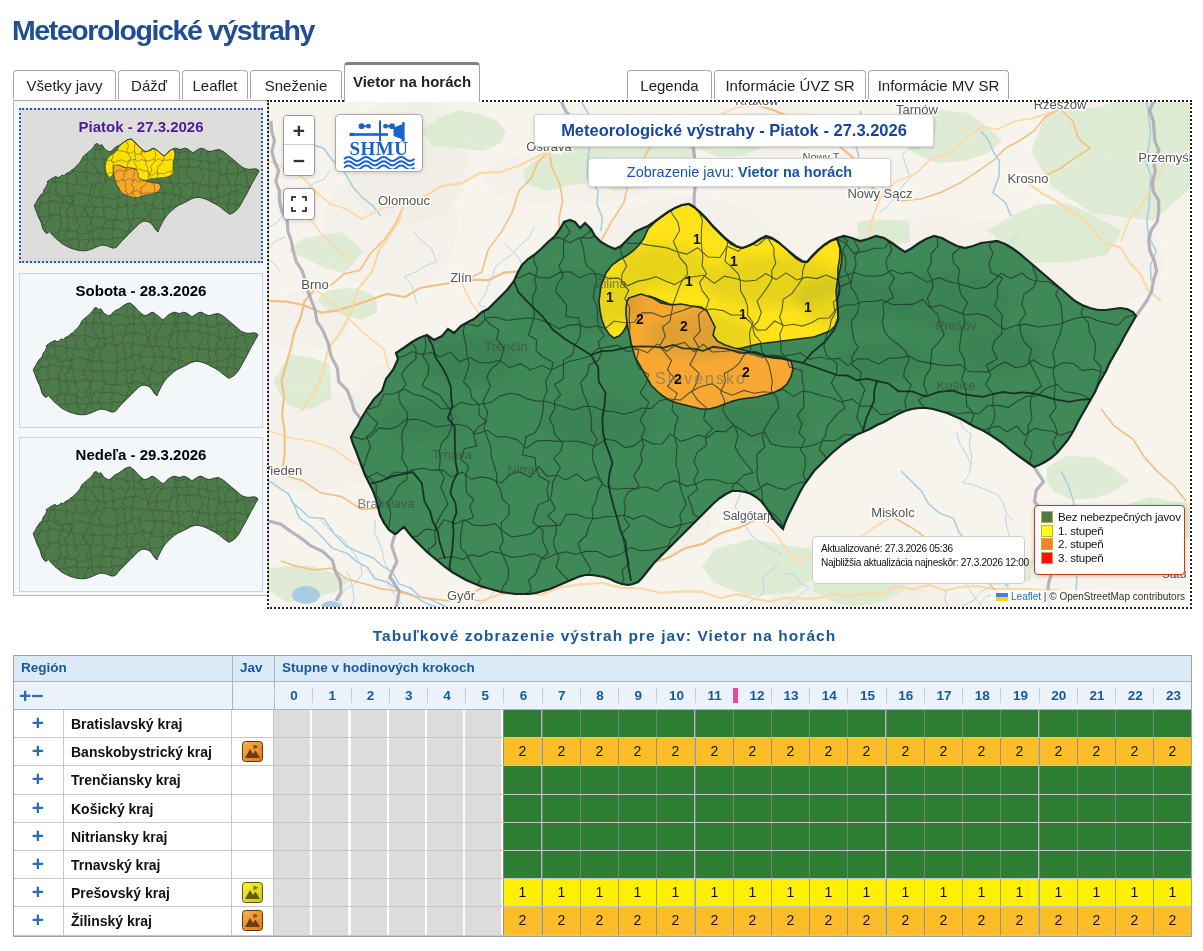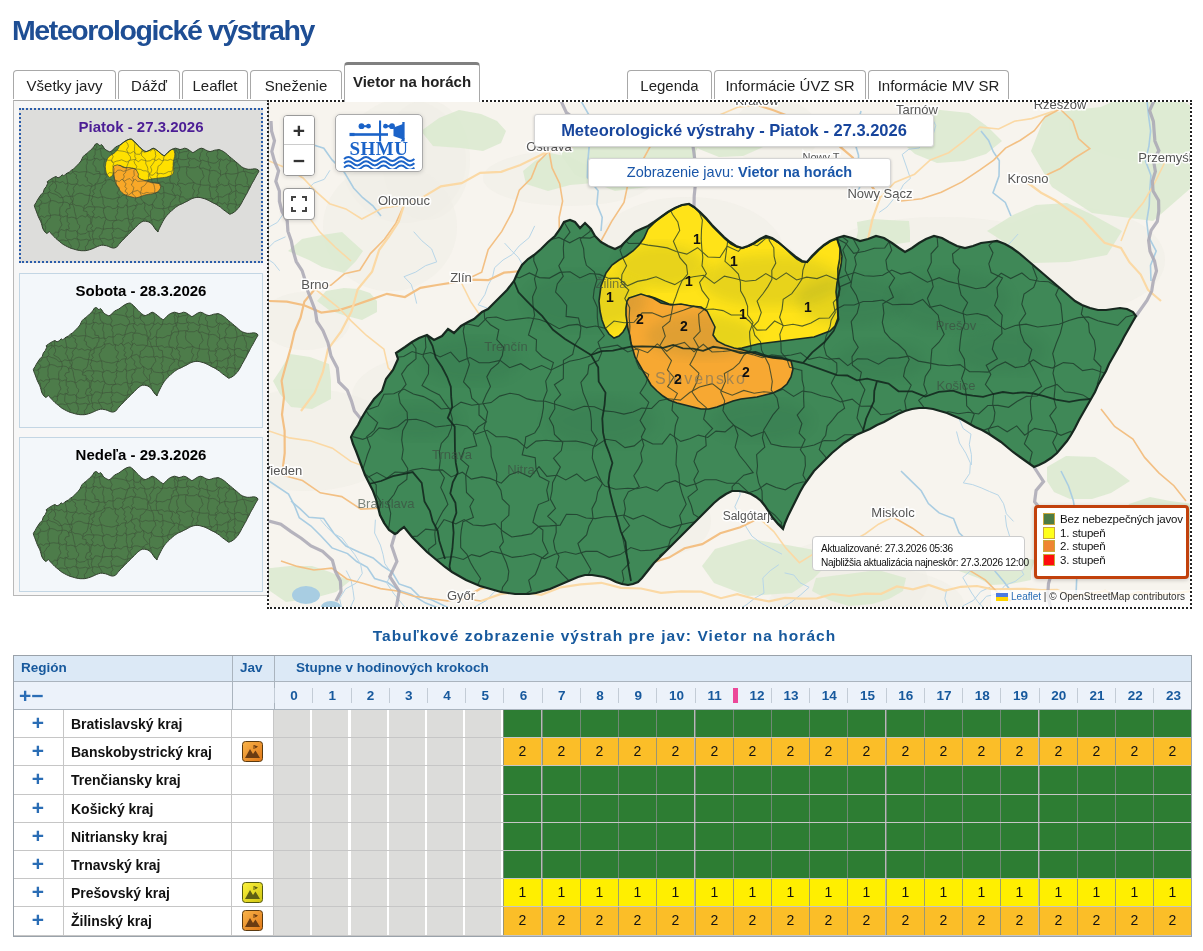--- a/index.html
+++ b/index.html
@@ -8,24 +8,24 @@
 .tab{position:absolute;top:70px;height:29px;border:1px solid #a8a8a8;border-bottom:none;border-radius:4px 4px 0 0;background:#fff;text-align:center;font-size:15px;color:#222;line-height:29px;box-sizing:border-box;}
 .tab.active{top:62px;height:40px;line-height:34px;font-weight:bold;border-top:3px solid #808080;z-index:5;}
 #sidebar{position:absolute;left:13px;top:100px;width:256px;height:496px;background:#f7f7f7;border:1px solid #b9b9b9;border-top:1px solid #a8a8a8;box-sizing:border-box;}
 .thumb{position:absolute;left:5px;width:244px;height:155px;box-sizing:border-box;}
 .thumb .tt{text-align:center;font-size:15px;font-weight:bold;margin-top:8px;}
 #map{position:absolute;left:267px;top:100px;width:925px;height:509px;border:2px dotted #222;box-sizing:border-box;overflow:hidden;}
 .lbox{position:absolute;background:#fff;border:1px solid #c8c8c8;border-radius:4px;box-shadow:0 1px 4px rgba(0,0,0,0.15);}
 .zbtn{position:absolute;left:14px;width:30px;height:29px;background:#fff;text-align:center;font-size:21px;font-weight:bold;color:#333;line-height:29px;box-sizing:border-box;}
 #ttl1{position:absolute;left:265px;top:12px;width:398px;height:31px;background:#fff;border:1px solid #d5d5d5;border-radius:3px;text-align:center;line-height:31px;font-size:16.5px;font-weight:bold;color:#17459c;box-shadow:0 1px 3px rgba(0,0,0,0.2);}
 #ttl2{position:absolute;left:319px;top:56px;width:301px;height:27px;background:#fff;border:1px solid #d5d5d5;border-radius:3px;text-align:center;line-height:27px;font-size:14.5px;color:#1a56a8;box-shadow:0 1px 3px rgba(0,0,0,0.2);}
-#legend{position:absolute;left:765px;top:403px;width:149px;height:68px;background:#fff;border:3px solid #c2410c;border-radius:4px;font-size:11.5px;color:#111;box-shadow:0 1px 4px rgba(0,0,0,0.2);white-space:nowrap;overflow:hidden;}
+#legend{position:absolute;left:765px;top:403px;width:149px;height:68px;background:#fff;border:1px solid #c2410c;border-radius:4px;font-size:11.5px;color:#111;box-shadow:0 1px 4px rgba(0,0,0,0.2);white-space:nowrap;overflow:hidden;}
 #legend .li{position:relative;height:13.6px;margin:0 0 0 6px;line-height:13.6px;letter-spacing:-0.2px;}
 #legend .sq{display:inline-block;width:12px;height:12px;vertical-align:-2px;margin-right:5px;border:1px solid #caa93c;box-sizing:border-box;}
-#upd{position:absolute;left:543px;top:434px;width:213px;height:35px;background:#fff;border:1px solid #ccc;border-radius:4px;font-size:10.1px;letter-spacing:-0.32px;color:#111;padding:5px 0 0 8px;box-sizing:border-box;line-height:13.5px;white-space:nowrap;}
+#upd{position:absolute;left:543px;top:434px;width:213px;height:48px;background:#fff;border:1px solid #ccc;border-radius:4px;font-size:10.1px;letter-spacing:-0.32px;color:#111;padding:5px 0 0 8px;box-sizing:border-box;line-height:13.5px;white-space:nowrap;}
 #attr{position:absolute;right:0;bottom:0;height:15px;background:rgba(255,255,255,0.75);font-size:10px;color:#333;padding:0 5px 2px 5px;line-height:14px;}
 #attr a{color:#2a6db5;text-decoration:none;}
 #tbltitle{position:absolute;left:3px;top:627px;width:1203px;text-align:center;font-size:15.5px;font-weight:bold;color:#17599d;letter-spacing:1.05px;}
 #tbl{position:absolute;left:13px;top:655px;width:1179px;height:282px;font-size:13px;}
 #tbl .hrow1{position:absolute;left:0;top:0;width:1179px;height:27px;background:#dce9f6;border:1px solid #aab4be;box-sizing:border-box;}
 #tbl .hrow2{position:absolute;left:0;top:27px;width:1179px;height:28px;background:#ecf2fa;border:1px solid #aab4be;border-top:none;box-sizing:border-box;}
 #tbl .hl{position:absolute;color:#17599d;font-weight:bold;font-size:13.5px;top:5px;}
 .hh{position:absolute;width:38.2px;text-align:center;color:#17599d;font-weight:bold;font-size:13.5px;top:33px;}
 .trow{position:absolute;left:0;width:1179px;height:28.2px;background:#fff;border-bottom:1px solid #c6c6c6;box-sizing:border-box;}
 .trow .plus{position:absolute;left:0;top:0;width:50px;height:28px;text-align:center;color:#2a6db5;font-size:21px;font-weight:bold;line-height:26px;border-right:1px solid #c6c6c6;}
@@ -445,21 +445,21 @@
           <rect y="4" width="12" height="4" fill="#ffd500"></rect>
         </svg> <a>Leaflet</a> | © OpenStreetMap contributors</div>
 </div>
 
 <div id="tbltitle">Tabuľkové zobrazenie výstrah pre jav: Vietor na horách</div>
 <div id="tbl">
 <div class="hrow1"></div>
       <div class="hrow2"></div>
 <div class="hl" style="left:8px;">Región</div>
 <div class="hl" style="left:227px;">Jav</div>
-<div class="hl" style="left:283px;text-align:center;">Stupne v hodinových krokoch</div>
+<div class="hl" style="left:269px;text-align:center;">Stupne v hodinových krokoch</div>
 <div style="position:absolute;left:219px;top:0;width:1px;height:55px;background:#aab4be"></div>
 <div style="position:absolute;left:261px;top:0;width:1px;height:55px;background:#aab4be"></div>
 <div class="hl" style="left:6px;top:29px;font-size:21px;color:#2a6db5;font-weight:bold">+−</div>
 <div class="hh" style="left:261.0px;border-left:1px solid #c3ccd6">0</div>
       <div class="hh" style="left:299.2px;border-left:1px solid #c3ccd6">1</div>
       <div class="hh" style="left:337.5px;border-left:1px solid #c3ccd6">2</div>
       <div class="hh" style="left:375.7px;border-left:1px solid #c3ccd6">3</div>
       <div class="hh" style="left:413.9px;border-left:1px solid #c3ccd6">4</div>
       <div class="hh" style="left:452.1px;border-left:1px solid #c3ccd6">5</div>
       <div class="hh" style="left:490.4px;border-left:1px solid #c3ccd6">6</div>

